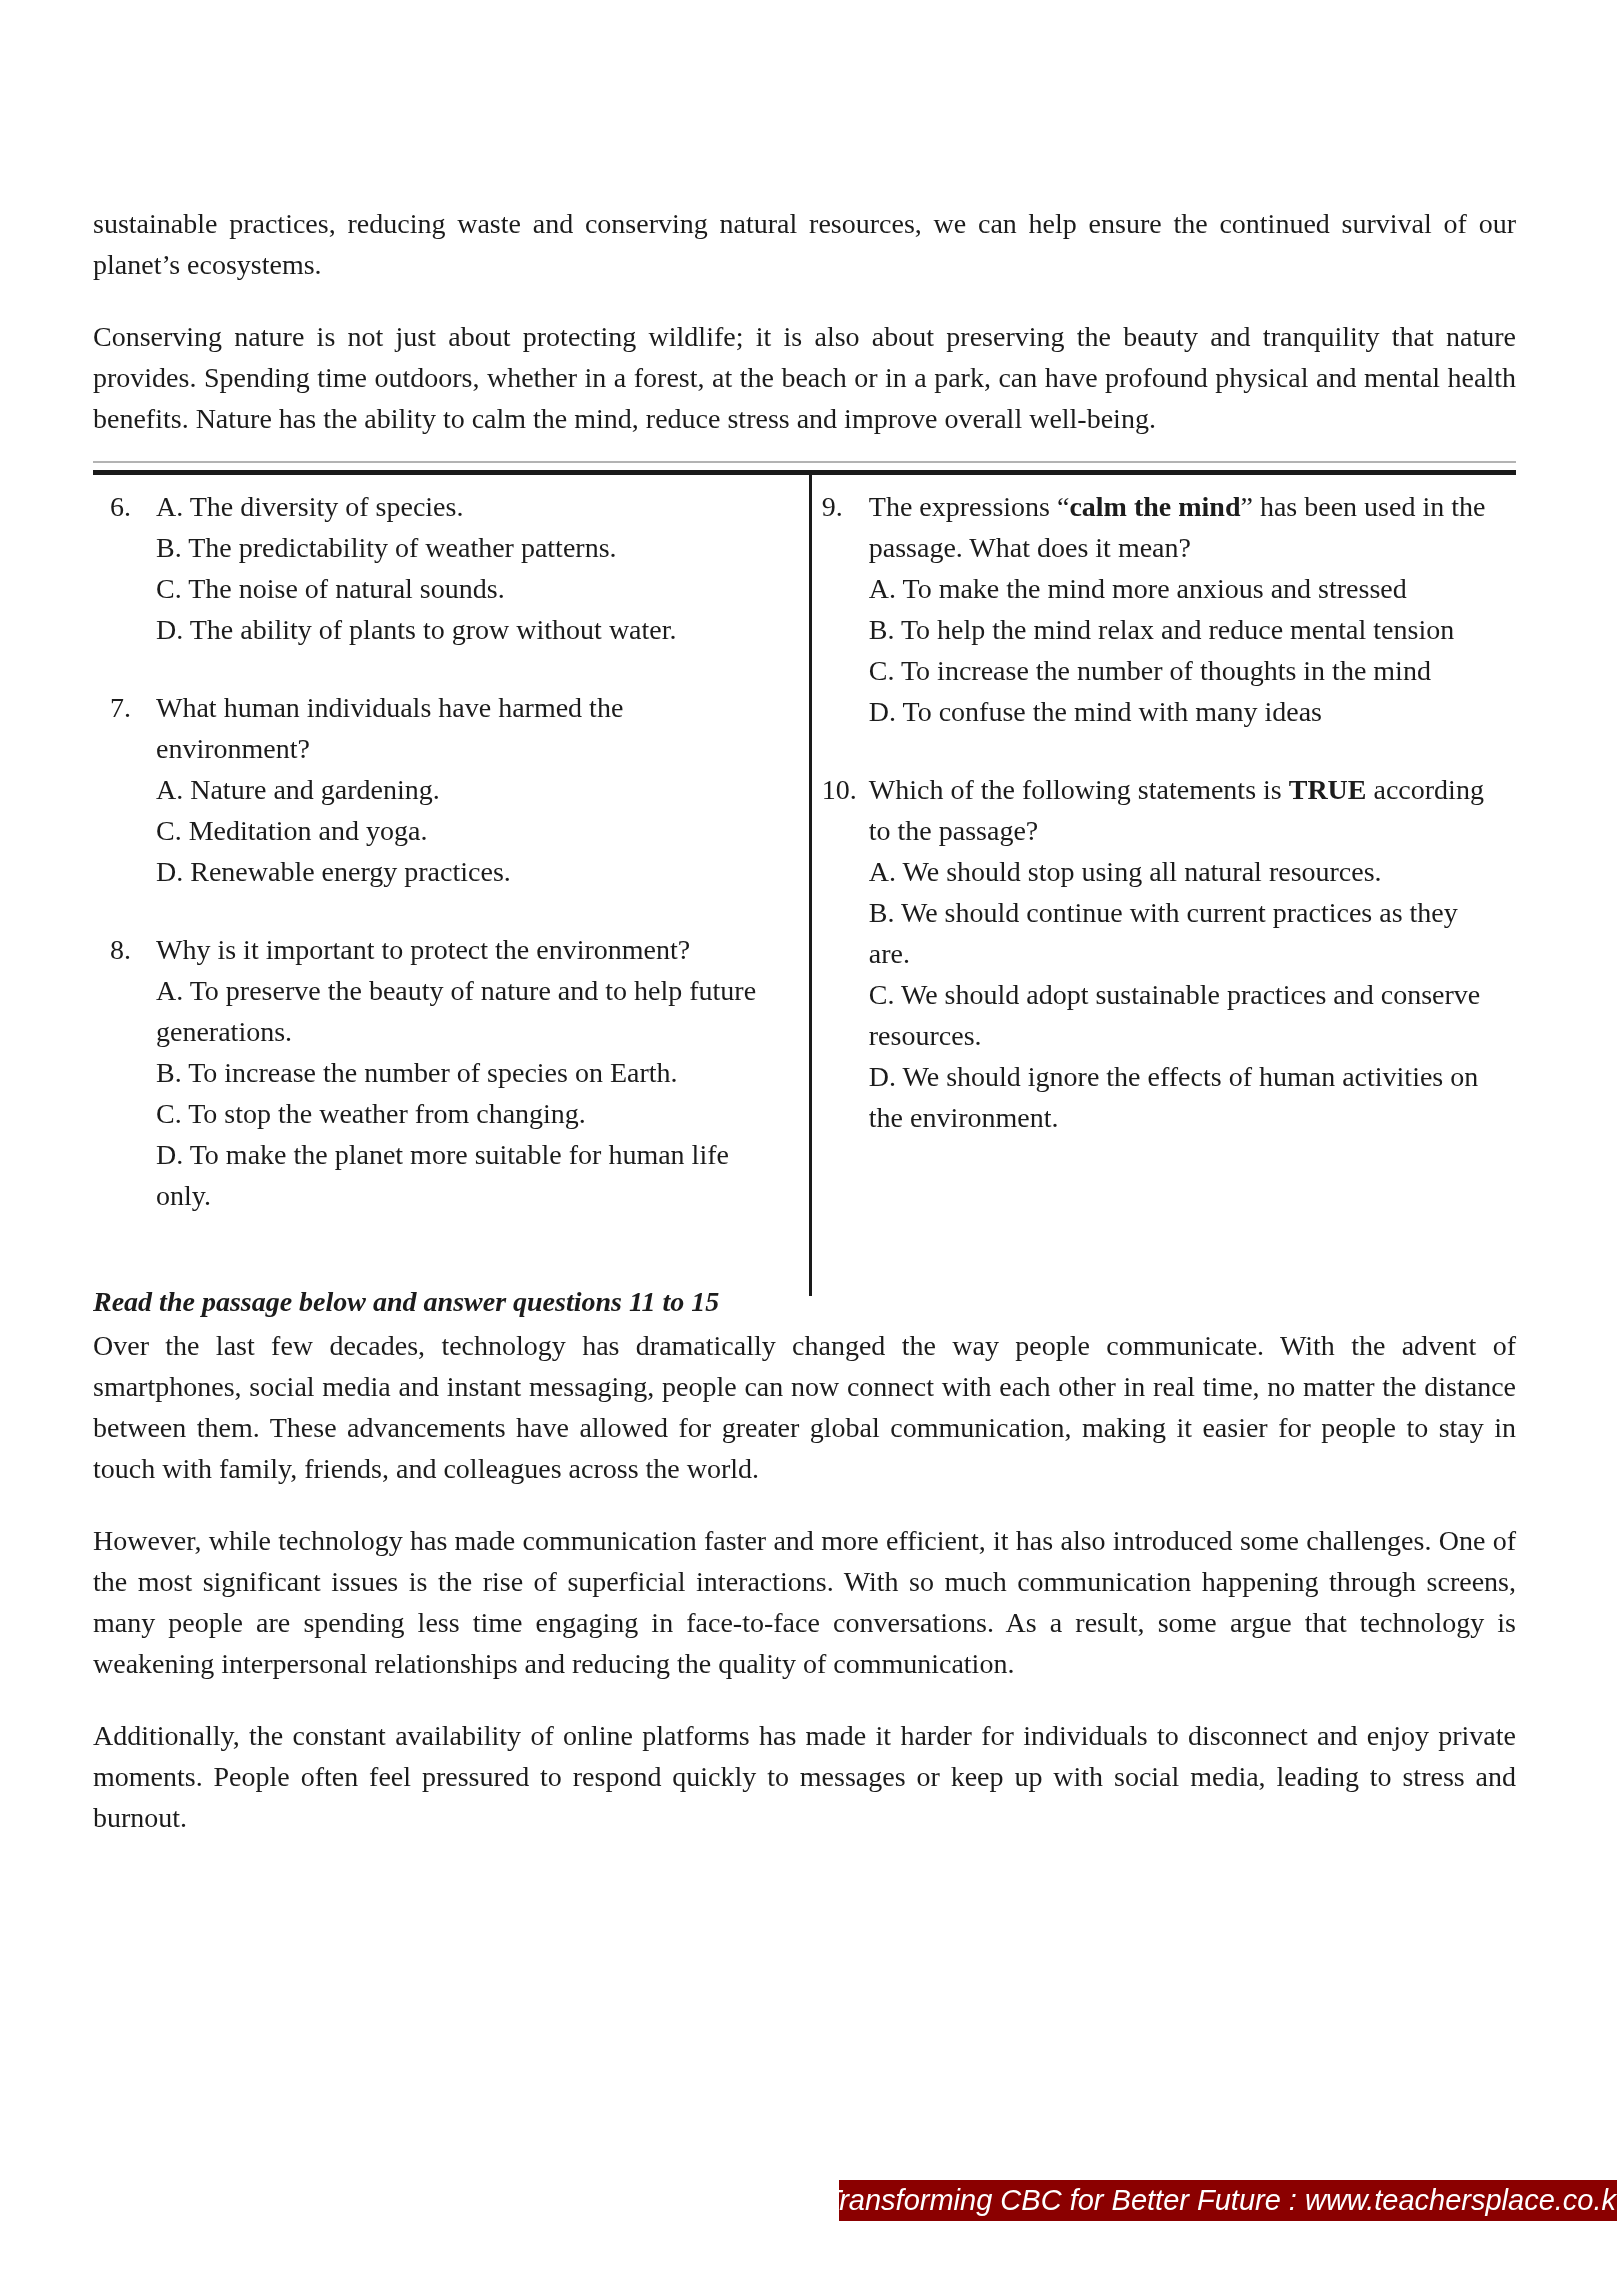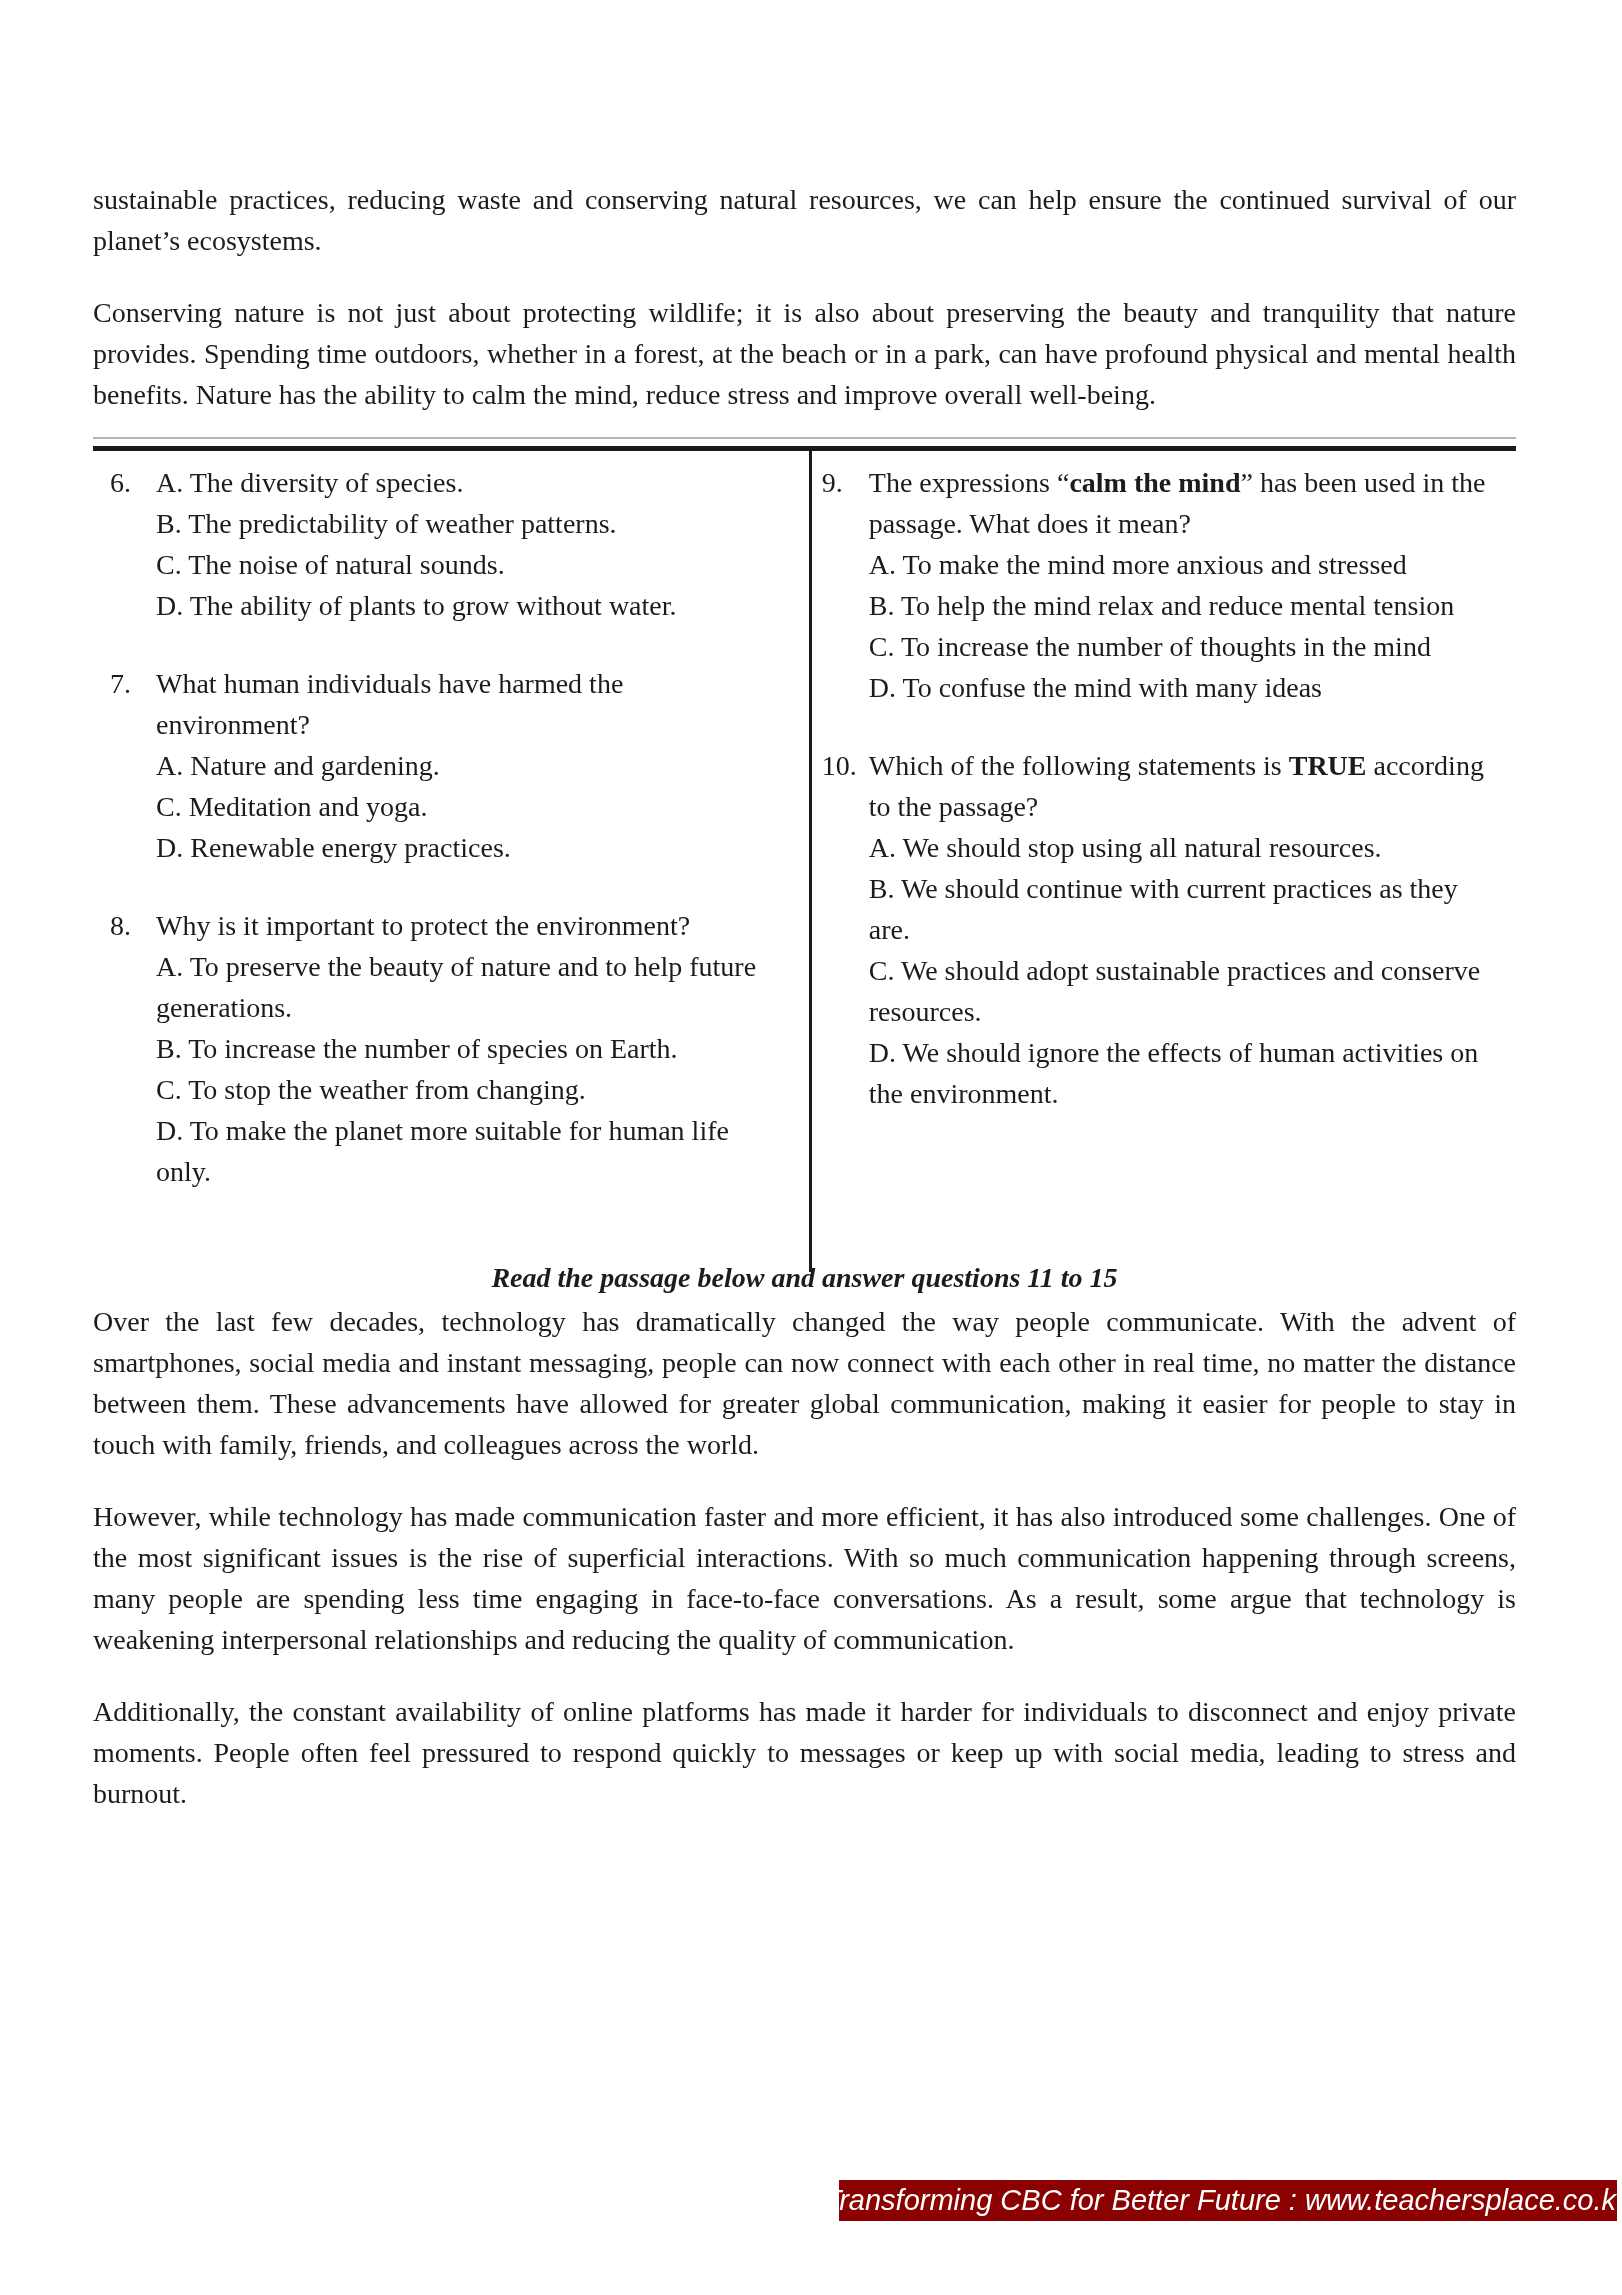--- a/index.html
+++ b/index.html
@@ -3,21 +3,21 @@
 <meta charset="utf-8">
 <style>
   html, body { margin:0; padding:0; }
   body {
     width:1622px; height:2295px;
     background:#ffffff;
     font-family:"Liberation Serif", serif;
     color:#1c1c1c;
   }
   .page { position:relative; width:1622px; height:2295px; overflow:hidden; background:#ffffff; }
-  .content { position:absolute; left:93px; top:179px; width:1423px; }
+  .content { position:absolute; left:93px; top:203px; width:1423px; }
 
   .para {
     font-size:28px; line-height:41px;
     text-align:justify;
     margin:0 0 31px 0;
   }
 
   
   .qsection {
     position:relative;
@@ -45,21 +45,20 @@
   .col-left  .qnum { width:46px; }
   .col-right .qnum { width:47px; }
   .qbody { font-size:28px; line-height:41px; }
   .qtext b, .qbody b { font-weight:bold; }
   .option { font-size:28px; line-height:41px; }
 
   .heading {
     font-size:28px; line-height:41px;
     font-weight:bold; font-style:italic;
     margin:65px 0 3.9px 0;
-    text-align:center;
   }
 
   .footer {
     position:absolute;
     left:839px; right:5.2px;
     top:2180px; height:41px;
     background:#8B0000;
     display:flex; align-items:center; justify-content:center;
   }
   .footer span {

